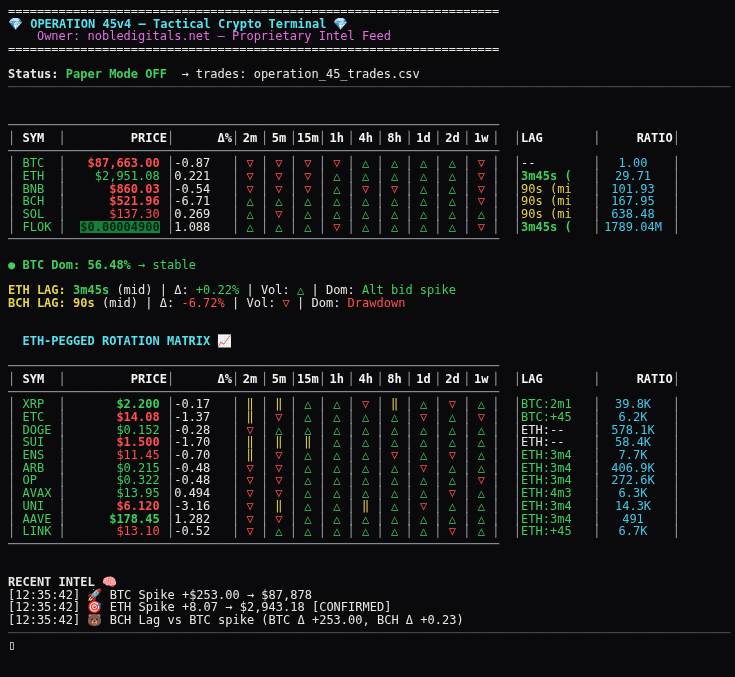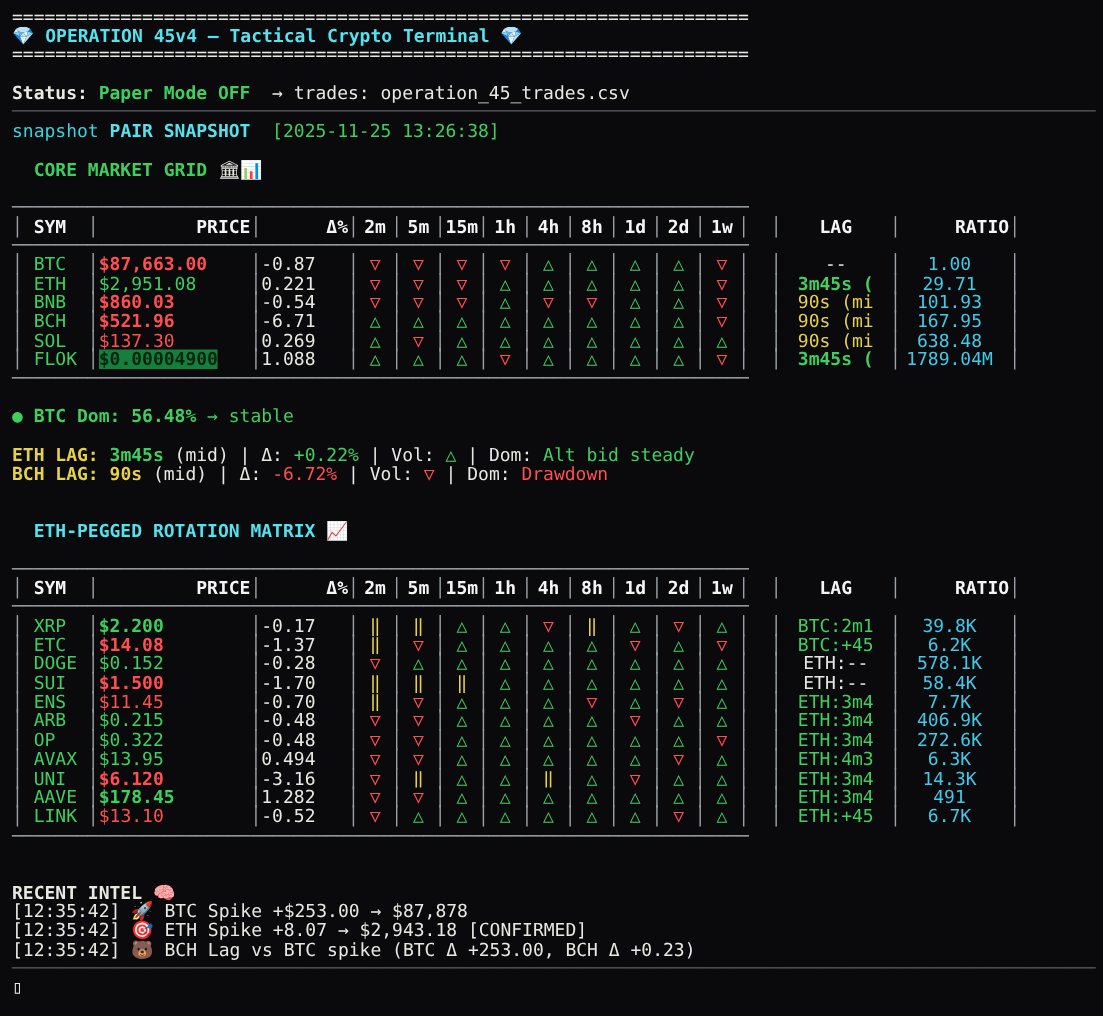--- a/index.html
+++ b/index.html
@@ -9,25 +9,25 @@
   }
   .term{
     font-family:"DejaVu Sans Mono","Liberation Mono",monospace;
     font-size:12px;color:#e8e8e3;
     padding:5px 0 0 8px;
   }
   .ln{height:12.7px;line-height:12.7px;white-space:pre;}
   .sg{white-space:pre;}
   .cell{display:inline-block;vertical-align:top;box-sizing:border-box;white-space:pre;overflow:hidden;}
   .c-sym{width:6ch;padding-left:1ch}
-  .c-price{width:14ch;text-align:left;padding-right:1ch}
+  .c-price{width:14ch;text-align:right;padding-right:1ch}
   .c-chg{width:8ch;text-align:left;padding-right:1ch}
   .c-tf{width:3ch;text-align:center}
   .c-gap{width:2ch}
-  .c-lag{width:10ch;text-align:center}
+  .c-lag{width:10ch;text-align:left}
   .c-ratio{width:10ch;text-align:center;padding-right:1ch}
   .hd-row .c-price,.hd-row .c-chg,.hd-row .c-ratio{text-align:right;padding:0}
   .hd-row .c-sym{padding-left:1ch}
 
   .w{color:#e8e8e3}
   .b{font-weight:bold}
   .dim{color:#9aa0a6}
   .hr{color:#4d5157}
   .cy{color:#3bd0dc}
   .bcy{color:#55e2ee}
@@ -39,46 +39,45 @@
   .hd{color:#f5f5f5;font-weight:bold}
   .grbg{background:#15803d;color:#03240e;font-weight:bold}
 </style>
 </head>
 <body>
 
 <div class="term">
   <div>
       <div class="ln"><span class="sg w">====================================================================</span></div>
       <div class="ln"><span class="sg cy">💎 </span><span class="sg bcy b">OPERATION 45v4</span><span class="sg bcy b"> — </span><span class="sg bcy b">Tactical Crypto Terminal</span><span class="sg cy"> 💎</span></div>
+      <div class="ln"><span class="sg w">    </span><span class="sg mg">Owner: nobledigitals.net — Proprietary Intel Feed</span></div>
       <div class="ln"><span class="sg w">====================================================================</span></div>
       <div class="ln"></div>
       <div class="ln"><span class="sg w b">Status: </span><span class="sg gr b">Paper Mode OFF</span><span class="sg w">  → trades: </span><span class="sg w">operation_45_trades.csv</span></div>
       <div class="ln"><span class="sg hr">────────────────────────────────────────────────────────────────────────────────────────────────────</span></div>
-      <div class="ln"><span class="sg cy">snapshot </span><span class="sg bcy b">PAIR SNAPSHOT </span><span class="sg gr"> [2025-11-25 13:26:38]</span></div>
       <div class="ln"></div>
-      <div class="ln"><span class="sg gr b">  CORE MARKET GRID </span><span class="sg w">🏛📊</span></div>
       <div class="ln"></div>
     </div>
   <div>
       <div class="ln"><span class="sg dim">────────────────────────────────────────────────────────────────────</span></div>
       <div class="ln hd-row"><span class="sg dim">│</span><span class="cell c-sym"><span class="sg hd">SYM</span></span><span class="sg dim">│</span><span class="cell c-price"><span class="sg hd">PRICE</span></span><span class="sg dim">│</span><span class="cell c-chg"><span class="sg hd">Δ%</span></span><span class="sg dim">│</span><span class="cell c-tf"><span class="sg hd">2m</span></span><span class="sg dim">│</span><span class="cell c-tf"><span class="sg hd">5m</span></span><span class="sg dim">│</span><span class="cell c-tf"><span class="sg hd">15m</span></span><span class="sg dim">│</span><span class="cell c-tf"><span class="sg hd">1h</span></span><span class="sg dim">│</span><span class="cell c-tf"><span class="sg hd">4h</span></span><span class="sg dim">│</span><span class="cell c-tf"><span class="sg hd">8h</span></span><span class="sg dim">│</span><span class="cell c-tf"><span class="sg hd">1d</span></span><span class="sg dim">│</span><span class="cell c-tf"><span class="sg hd">2d</span></span><span class="sg dim">│</span><span class="cell c-tf"><span class="sg hd">1w</span></span><span class="sg dim">│</span><span class="cell c-gap"><span class="sg w"></span></span><span class="sg dim">│</span><span class="cell c-lag"><span class="sg hd">LAG</span></span><span class="sg dim">│</span><span class="cell c-ratio"><span class="sg hd">RATIO</span></span><span class="sg dim">│</span></div>
       <div class="ln"><span class="sg dim">────────────────────────────────────────────────────────────────────</span></div>
       <div class="ln"><span class="sg dim">│</span><span class="cell c-sym"><span class="sg gr">BTC</span></span><span class="sg dim">│</span><span class="cell c-price"><span class="sg rd b">$87,663.00</span></span><span class="sg dim">│</span><span class="cell c-chg"><span class="sg w">-0.87</span></span><span class="sg dim">│</span><span class="cell c-tf"><span class="sg rd">▽</span></span><span class="sg dim">│</span><span class="cell c-tf"><span class="sg rd">▽</span></span><span class="sg dim">│</span><span class="cell c-tf"><span class="sg rd">▽</span></span><span class="sg dim">│</span><span class="cell c-tf"><span class="sg rd">▽</span></span><span class="sg dim">│</span><span class="cell c-tf"><span class="sg gr">△</span></span><span class="sg dim">│</span><span class="cell c-tf"><span class="sg gr">△</span></span><span class="sg dim">│</span><span class="cell c-tf"><span class="sg gr">△</span></span><span class="sg dim">│</span><span class="cell c-tf"><span class="sg gr">△</span></span><span class="sg dim">│</span><span class="cell c-tf"><span class="sg rd">▽</span></span><span class="sg dim">│</span><span class="cell c-gap"><span class="sg w"></span></span><span class="sg dim">│</span><span class="cell c-lag"><span class="sg w">--</span></span><span class="sg dim">│</span><span class="cell c-ratio"><span class="sg cyr">1.00</span></span><span class="sg dim">│</span></div>
       <div class="ln"><span class="sg dim">│</span><span class="cell c-sym"><span class="sg gr">ETH</span></span><span class="sg dim">│</span><span class="cell c-price"><span class="sg gr">$2,951.08</span></span><span class="sg dim">│</span><span class="cell c-chg"><span class="sg w">0.221</span></span><span class="sg dim">│</span><span class="cell c-tf"><span class="sg rd">▽</span></span><span class="sg dim">│</span><span class="cell c-tf"><span class="sg rd">▽</span></span><span class="sg dim">│</span><span class="cell c-tf"><span class="sg rd">▽</span></span><span class="sg dim">│</span><span class="cell c-tf"><span class="sg gr">△</span></span><span class="sg dim">│</span><span class="cell c-tf"><span class="sg gr">△</span></span><span class="sg dim">│</span><span class="cell c-tf"><span class="sg gr">△</span></span><span class="sg dim">│</span><span class="cell c-tf"><span class="sg gr">△</span></span><span class="sg dim">│</span><span class="cell c-tf"><span class="sg gr">△</span></span><span class="sg dim">│</span><span class="cell c-tf"><span class="sg rd">▽</span></span><span class="sg dim">│</span><span class="cell c-gap"><span class="sg w"></span></span><span class="sg dim">│</span><span class="cell c-lag"><span class="sg gr b">3m45s (</span></span><span class="sg dim">│</span><span class="cell c-ratio"><span class="sg cyr">29.71</span></span><span class="sg dim">│</span></div>
       <div class="ln"><span class="sg dim">│</span><span class="cell c-sym"><span class="sg gr">BNB</span></span><span class="sg dim">│</span><span class="cell c-price"><span class="sg rd b">$860.03</span></span><span class="sg dim">│</span><span class="cell c-chg"><span class="sg w">-0.54</span></span><span class="sg dim">│</span><span class="cell c-tf"><span class="sg rd">▽</span></span><span class="sg dim">│</span><span class="cell c-tf"><span class="sg rd">▽</span></span><span class="sg dim">│</span><span class="cell c-tf"><span class="sg rd">▽</span></span><span class="sg dim">│</span><span class="cell c-tf"><span class="sg gr">△</span></span><span class="sg dim">│</span><span class="cell c-tf"><span class="sg rd">▽</span></span><span class="sg dim">│</span><span class="cell c-tf"><span class="sg rd">▽</span></span><span class="sg dim">│</span><span class="cell c-tf"><span class="sg gr">△</span></span><span class="sg dim">│</span><span class="cell c-tf"><span class="sg gr">△</span></span><span class="sg dim">│</span><span class="cell c-tf"><span class="sg rd">▽</span></span><span class="sg dim">│</span><span class="cell c-gap"><span class="sg w"></span></span><span class="sg dim">│</span><span class="cell c-lag"><span class="sg yl">90s (mi</span></span><span class="sg dim">│</span><span class="cell c-ratio"><span class="sg cyr">101.93</span></span><span class="sg dim">│</span></div>
       <div class="ln"><span class="sg dim">│</span><span class="cell c-sym"><span class="sg gr">BCH</span></span><span class="sg dim">│</span><span class="cell c-price"><span class="sg rd b">$521.96</span></span><span class="sg dim">│</span><span class="cell c-chg"><span class="sg w">-6.71</span></span><span class="sg dim">│</span><span class="cell c-tf"><span class="sg gr">△</span></span><span class="sg dim">│</span><span class="cell c-tf"><span class="sg gr">△</span></span><span class="sg dim">│</span><span class="cell c-tf"><span class="sg gr">△</span></span><span class="sg dim">│</span><span class="cell c-tf"><span class="sg gr">△</span></span><span class="sg dim">│</span><span class="cell c-tf"><span class="sg gr">△</span></span><span class="sg dim">│</span><span class="cell c-tf"><span class="sg gr">△</span></span><span class="sg dim">│</span><span class="cell c-tf"><span class="sg gr">△</span></span><span class="sg dim">│</span><span class="cell c-tf"><span class="sg gr">△</span></span><span class="sg dim">│</span><span class="cell c-tf"><span class="sg rd">▽</span></span><span class="sg dim">│</span><span class="cell c-gap"><span class="sg w"></span></span><span class="sg dim">│</span><span class="cell c-lag"><span class="sg yl">90s (mi</span></span><span class="sg dim">│</span><span class="cell c-ratio"><span class="sg cyr">167.95</span></span><span class="sg dim">│</span></div>
       <div class="ln"><span class="sg dim">│</span><span class="cell c-sym"><span class="sg gr">SOL</span></span><span class="sg dim">│</span><span class="cell c-price"><span class="sg rd">$137.30</span></span><span class="sg dim">│</span><span class="cell c-chg"><span class="sg w">0.269</span></span><span class="sg dim">│</span><span class="cell c-tf"><span class="sg gr">△</span></span><span class="sg dim">│</span><span class="cell c-tf"><span class="sg rd">▽</span></span><span class="sg dim">│</span><span class="cell c-tf"><span class="sg gr">△</span></span><span class="sg dim">│</span><span class="cell c-tf"><span class="sg gr">△</span></span><span class="sg dim">│</span><span class="cell c-tf"><span class="sg gr">△</span></span><span class="sg dim">│</span><span class="cell c-tf"><span class="sg gr">△</span></span><span class="sg dim">│</span><span class="cell c-tf"><span class="sg gr">△</span></span><span class="sg dim">│</span><span class="cell c-tf"><span class="sg gr">△</span></span><span class="sg dim">│</span><span class="cell c-tf"><span class="sg gr">△</span></span><span class="sg dim">│</span><span class="cell c-gap"><span class="sg w"></span></span><span class="sg dim">│</span><span class="cell c-lag"><span class="sg yl">90s (mi</span></span><span class="sg dim">│</span><span class="cell c-ratio"><span class="sg cyr">638.48</span></span><span class="sg dim">│</span></div>
       <div class="ln"><span class="sg dim">│</span><span class="cell c-sym"><span class="sg gr">FLOK</span></span><span class="sg dim">│</span><span class="cell c-price"><span class="sg grbg">$0.00004900</span></span><span class="sg dim">│</span><span class="cell c-chg"><span class="sg w">1.088</span></span><span class="sg dim">│</span><span class="cell c-tf"><span class="sg gr">△</span></span><span class="sg dim">│</span><span class="cell c-tf"><span class="sg gr">△</span></span><span class="sg dim">│</span><span class="cell c-tf"><span class="sg gr">△</span></span><span class="sg dim">│</span><span class="cell c-tf"><span class="sg rd">▽</span></span><span class="sg dim">│</span><span class="cell c-tf"><span class="sg gr">△</span></span><span class="sg dim">│</span><span class="cell c-tf"><span class="sg gr">△</span></span><span class="sg dim">│</span><span class="cell c-tf"><span class="sg gr">△</span></span><span class="sg dim">│</span><span class="cell c-tf"><span class="sg gr">△</span></span><span class="sg dim">│</span><span class="cell c-tf"><span class="sg rd">▽</span></span><span class="sg dim">│</span><span class="cell c-gap"><span class="sg w"></span></span><span class="sg dim">│</span><span class="cell c-lag"><span class="sg gr b">3m45s (</span></span><span class="sg dim">│</span><span class="cell c-ratio"><span class="sg cyr">1789.04M</span></span><span class="sg dim">│</span></div>
       <div class="ln"><span class="sg dim">────────────────────────────────────────────────────────────────────</span></div>
     </div>
   <div>
       <div class="ln"></div>
       <div class="ln"><span class="sg gr">● </span><span class="sg gr b">BTC Dom: </span><span class="sg gr b">56.48%</span><span class="sg gr"> → stable</span></div>
       <div class="ln"></div>
-      <div class="ln"><span class="sg yl b">ETH LAG: </span><span class="sg gr b">3m45s</span><span class="sg w"> (mid) </span><span class="sg w">| Δ: </span><span class="sg gr">+0.22%</span><span class="sg w"> | Vol: </span><span class="sg gr">△</span><span class="sg w"> | Dom: </span><span class="sg gr">Alt bid steady</span></div>
+      <div class="ln"><span class="sg yl b">ETH LAG: </span><span class="sg gr b">3m45s</span><span class="sg w"> (mid) </span><span class="sg w">| Δ: </span><span class="sg gr">+0.22%</span><span class="sg w"> | Vol: </span><span class="sg gr">△</span><span class="sg w"> | Dom: </span><span class="sg gr">Alt bid spike</span></div>
       <div class="ln"><span class="sg yl b">BCH LAG: </span><span class="sg yl b">90s</span><span class="sg w"> (mid) </span><span class="sg w">| Δ: </span><span class="sg rd">-6.72%</span><span class="sg w"> | Vol: </span><span class="sg rd">▽</span><span class="sg w"> | Dom: </span><span class="sg rd">Drawdown</span></div>
       <div class="ln"></div>
       <div class="ln"></div>
       <div class="ln"><span class="sg bcy b">  ETH-PEGGED ROTATION MATRIX </span><span class="sg w">📈</span></div>
       <div class="ln"></div>
     </div>
   <div>
       <div class="ln"><span class="sg dim">────────────────────────────────────────────────────────────────────</span></div>
       <div class="ln hd-row"><span class="sg dim">│</span><span class="cell c-sym"><span class="sg hd">SYM</span></span><span class="sg dim">│</span><span class="cell c-price"><span class="sg hd">PRICE</span></span><span class="sg dim">│</span><span class="cell c-chg"><span class="sg hd">Δ%</span></span><span class="sg dim">│</span><span class="cell c-tf"><span class="sg hd">2m</span></span><span class="sg dim">│</span><span class="cell c-tf"><span class="sg hd">5m</span></span><span class="sg dim">│</span><span class="cell c-tf"><span class="sg hd">15m</span></span><span class="sg dim">│</span><span class="cell c-tf"><span class="sg hd">1h</span></span><span class="sg dim">│</span><span class="cell c-tf"><span class="sg hd">4h</span></span><span class="sg dim">│</span><span class="cell c-tf"><span class="sg hd">8h</span></span><span class="sg dim">│</span><span class="cell c-tf"><span class="sg hd">1d</span></span><span class="sg dim">│</span><span class="cell c-tf"><span class="sg hd">2d</span></span><span class="sg dim">│</span><span class="cell c-tf"><span class="sg hd">1w</span></span><span class="sg dim">│</span><span class="cell c-gap"><span class="sg w"></span></span><span class="sg dim">│</span><span class="cell c-lag"><span class="sg hd">LAG</span></span><span class="sg dim">│</span><span class="cell c-ratio"><span class="sg hd">RATIO</span></span><span class="sg dim">│</span></div>
       <div class="ln"><span class="sg dim">────────────────────────────────────────────────────────────────────</span></div>

